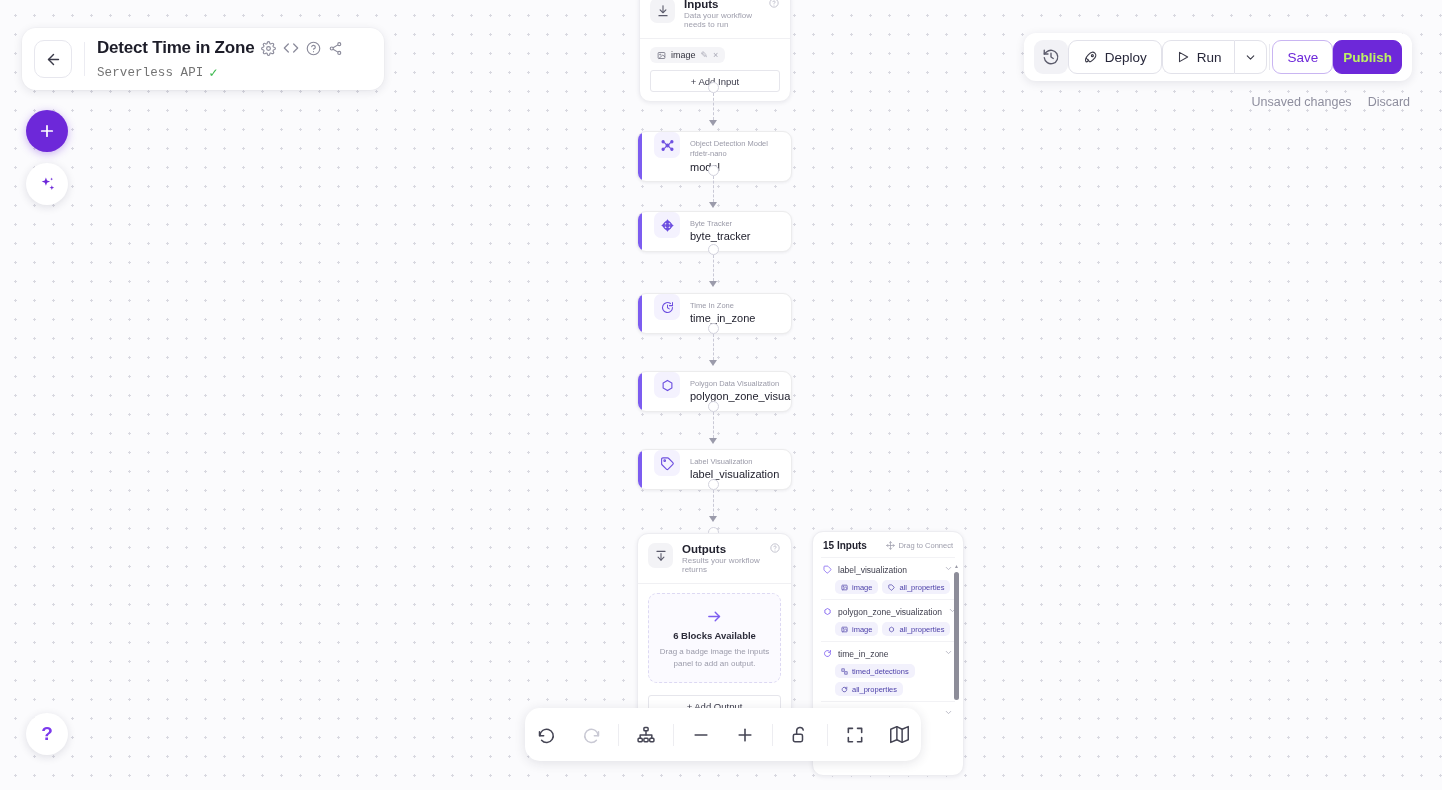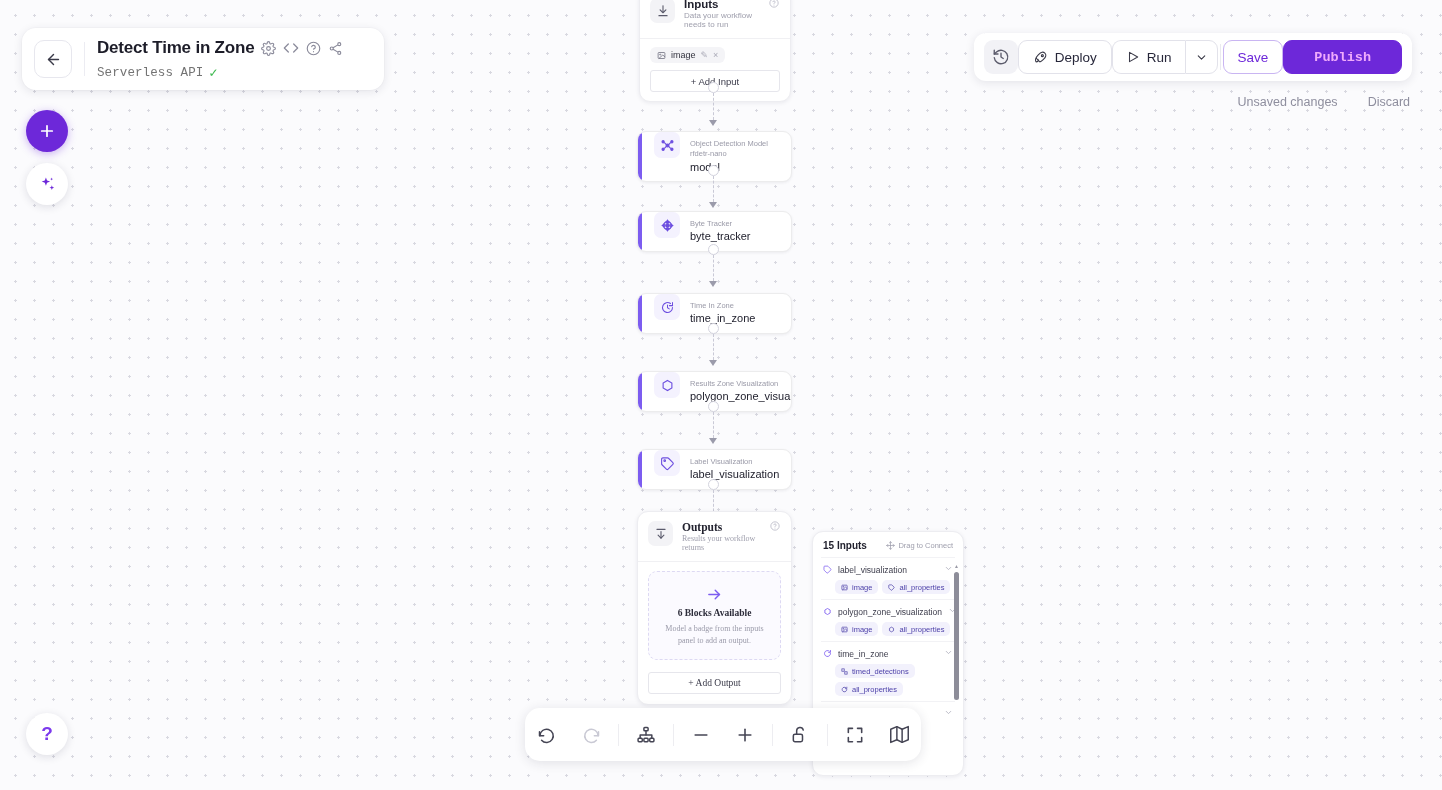--- a/index.html
+++ b/index.html
@@ -80,27 +80,26 @@
     display: flex; align-items: center; justify-content: center; gap: 7px;
     padding: 0 14px; font-size: 13.5px; color: #27273a; cursor: pointer;
     font-family: "Liberation Sans", sans-serif;
   }
   .run-group { display: flex; }
   .run-group .btn:first-child { border-radius: 9px 0 0 9px; border-right: none; padding: 0 13px;}
   .run-group .btn:last-child { border-radius: 0 9px 9px 0; padding: 0 9px; }
   .tb-div { width: 1px; height: 26px; background: #eaeaf0; margin: 0 2px; }
   .btn-save { border-color: #c9b5f2; color: #6d28d9; }
   .btn-publish {
-    background: #6d28d9; border-color: #6d28d9; color: #f0abfc; font-weight: 600;
-    padding: 0 30px;
-    font-family: Liberation Mono, monospace;
+    background: #6d28d9; border-color: #6d28d9; color: #bef264; font-weight: 600;
+    padding: 0 9px;
   }
   .unsaved {
     position: absolute; right: 32px; top: 95px;
-    font-size: 12.5px; color: #8e8e9e; display: flex; gap: 30px;
+    font-size: 12.5px; color: #8e8e9e; display: flex; gap: 16px;
   }
   .discard { color: #8e8e9e; cursor: pointer; }
 
   
   .node {
     position: absolute; background: #fff; border-radius: 9px;
     border: 1px solid #ececed;
     box-shadow: 0 1px 3px rgba(30,30,60,.07);
     display: flex; overflow: hidden; cursor: pointer;
   }
@@ -422,21 +421,21 @@
   <div class="arrow" style="left:709px; top:360px;"></div>
 
   <div class="node" style="left:637px; top:371px; width:155px;">
     <div class="node-accent"></div>
     <div class="node-ico">
       <svg width="15" height="15" viewBox="0 0 24 24" fill="none" stroke="currentColor" stroke-width="1.8">
           <polygon points="12 4 19 8 19 16 12 20 5 16 5 8"></polygon>
         </svg>
     </div>
     <div class="node-txt">
-      <div class="node-kind">Results Zone Visualization</div>
+      <div class="node-kind">Polygon Data Visualization</div>
       <div class="node-name">polygon_zone_visualization</div>
     </div>
   </div>
   <div class="port" style="left:708px; top:401px;"></div>
   <div class="edge" style="left:713px; top:412px; height:26px;"></div>
   <div class="arrow" style="left:709px; top:438px;"></div>
 
   <div class="node" style="left:637px; top:449px; width:155px;">
     <div class="node-accent"></div>
     <div class="node-ico">
@@ -448,21 +447,21 @@
     <div class="node-txt">
       <div class="node-kind">Label Visualization</div>
       <div class="node-name">label_visualization</div>
     </div>
   </div>
   <div class="port" style="left:708px; top:479px;"></div>
   <div class="edge" style="left:713px; top:490px; height:26px;"></div>
   <div class="arrow" style="left:709px; top:516px;"></div>
 
   <div class="port" style="left:708px; top:527px;"></div>
-  <div class="io-panel" style="left:637px; top:511px; width:155px;font-family:Liberation Serif, serif;">
+  <div class="io-panel" style="left:637px; top:533px; width:155px;">
     <div class="io-head">
       <div class="io-ico">
         <svg width="14" height="14" viewBox="0 0 24 24" fill="none" stroke="currentColor" stroke-width="1.9" stroke-linecap="round" stroke-linejoin="round">
             <line x1="5" y1="4" x2="19" y2="4"></line>
             <path d="M12 8v11"></path>
             <polyline points="7 14 12 19 17 14"></polyline>
           </svg>
       </div>
       <div>
         <div class="io-title">Outputs</div>
@@ -477,21 +476,21 @@
       </div>
     </div>
     <div class="io-sep"></div>
     <div style="padding:9px 10px 10px; display:flex; flex-direction:column; gap:12px;">
       <div class="drop-zone">
         <svg width="17" height="17" viewBox="0 0 24 24" fill="none" stroke="#7c5cf0" stroke-width="2" stroke-linecap="round" stroke-linejoin="round">
             <line x1="4" y1="12" x2="19" y2="12"></line>
             <polyline points="13 6 19 12 13 18"></polyline>
           </svg>
         <div class="dz-title">6 Blocks Available</div>
-        <div class="dz-sub">Model a badge from the inputs panel to add an output.</div>
+        <div class="dz-sub">Drag a badge image the inputs panel to add an output.</div>
       </div>
       <div class="add-btn">+ Add Output</div>
     </div>
   </div>
 
   <div class="inp-panel">
     <div class="inp-head">
       <span class="inp-count">15 Inputs</span>
       <span class="inp-drag">
         <svg width="9" height="9" viewBox="0 0 24 24" fill="none" stroke="#9e9eac" stroke-width="2" stroke-linecap="round" stroke-linejoin="round">

